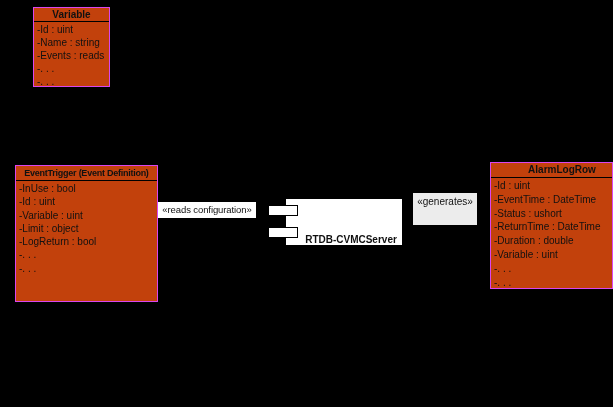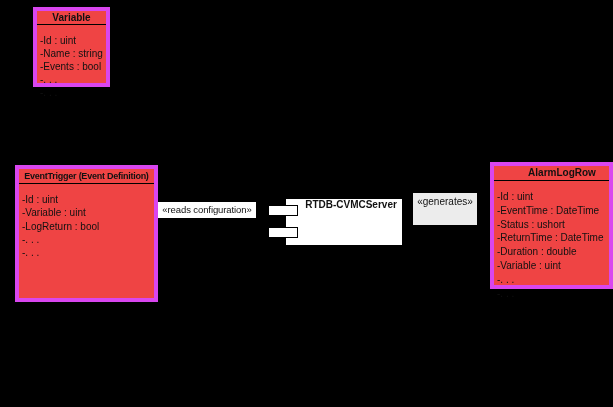--- a/index.html
+++ b/index.html
@@ -6,35 +6,34 @@
   .canvas {
     position: relative;
     width: 613px;
     height: 407px;
     background: #000000;
     font-family: "Liberation Sans", "DejaVu Sans", sans-serif;
     overflow: hidden;
   }
   .uml-class {
     position: absolute;
-    background: #ef4444;
-    border: 4px solid #d946ef;
+    background: #c2410c;
+    border: 1px solid #d946ef;
     color: #111111;
     box-sizing: border-box;
   }
   .uml-class .class-title {
     font-weight: bold;
     text-align: center;
     border-bottom: 1px solid #000000;
     white-space: nowrap;
     color: #111111;
   }
   .uml-class .attrs {
     padding: 1px 2px 0 3px;
-    margin-top: 8px;
   }
   .uml-class .attr {
     font-size: 10px;
     white-space: nowrap;
     color: #111111;
   }
   
   .box-variable { left: 33px; top: 7px; width: 77px; height: 80px; }
   .box-variable .class-title { font-size: 10px; height: 13px; line-height: 13px; }
   .box-variable .attr { line-height: 13px; }
@@ -47,21 +46,21 @@
   .box-alarmlogrow .class-title { font-size: 10px; height: 14px; line-height: 14px; padding-left: 21px; }
   .box-alarmlogrow .attr { line-height: 13.8px; }
   
   .component-body {
     position: absolute;
     left: 285px; top: 198px; width: 118px; height: 48px;
     background: #ffffff;
     border: 1px solid #000000;
     box-sizing: border-box;
     display: flex;
-    align-items: flex-start;
+    align-items: flex-end;
     justify-content: center;
   }
   .component-title {
     font-weight: bold;
     font-size: 10px;
     color: #111111;
     padding-left: 14px;
     white-space: nowrap;
   }
   .component-port {
@@ -95,31 +94,33 @@
 </head>
 <body>
 
 <div class="canvas">
 
   <div class="uml-class box-variable">
     <div class="class-title">Variable</div>
     <div class="attrs">
       <div class="attr">-Id : uint</div>
       <div class="attr">-Name : string</div>
-      <div class="attr">-Events : bool</div>
+      <div class="attr">-Events : reads</div>
       <div class="attr">-. . .</div>
       <div class="attr">-. . .</div>
     </div>
   </div>
 
   <div class="uml-class box-eventtrigger">
     <div class="class-title">EventTrigger (Event Definition)</div>
     <div class="attrs">
+      <div class="attr">-InUse : bool</div>
       <div class="attr">-Id : uint</div>
       <div class="attr">-Variable : uint</div>
+      <div class="attr">-Limit : object</div>
       <div class="attr">-LogReturn : bool</div>
       <div class="attr">-. . .</div>
       <div class="attr">-. . .</div>
     </div>
   </div>
 
   <div class="uml-class box-alarmlogrow">
     <div class="class-title">AlarmLogRow</div>
     <div class="attrs">
       <div class="attr">-Id : uint</div>

